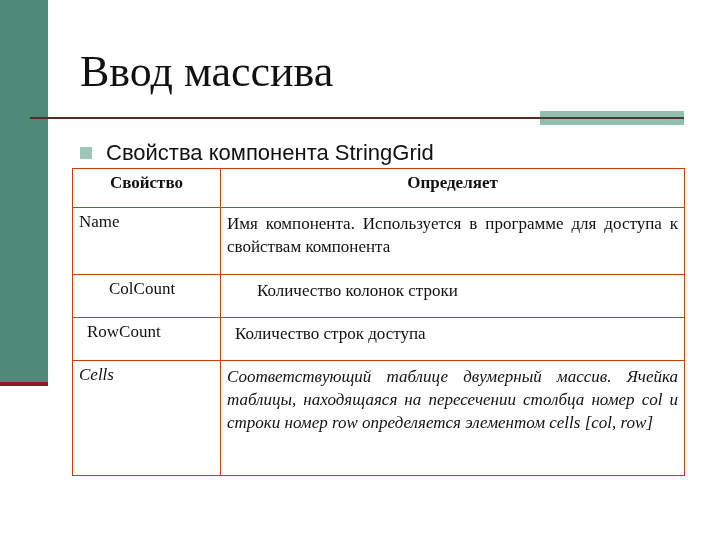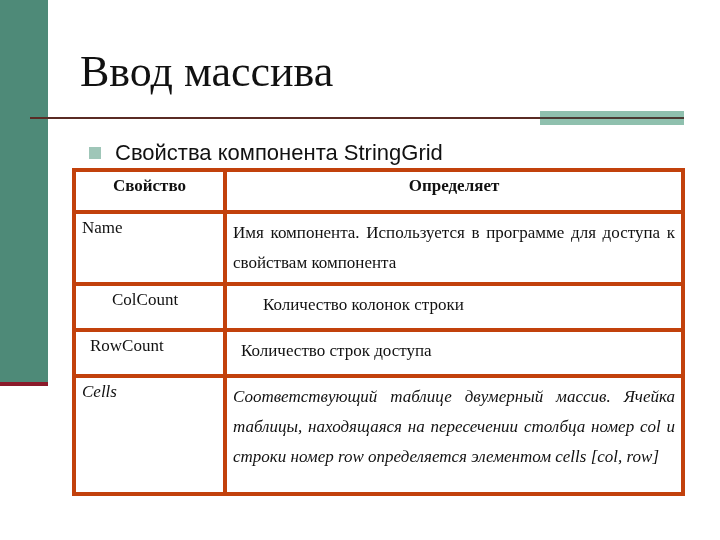--- a/index.html
+++ b/index.html
@@ -3,28 +3,28 @@
 <meta charset="utf-8">
 <style>
   html, body { margin: 0; padding: 0; }
   body { width: 720px; height: 540px; position: relative; background: #ffffff; overflow: hidden; }
   .left-bar { position: absolute; left: 0; top: 0; width: 48px; height: 382px; background: #4e8a78; }
   .left-bar-accent { position: absolute; left: 0; top: 382px; width: 48px; height: 4px; background: #8b1a2a; }
   .title { position: absolute; left: 80px; top: 46px; font-family: "Liberation Serif", serif; font-size: 44px; color: #111; margin: 0; font-weight: normal; }
   .rule { position: absolute; left: 30px; top: 117px; width: 654px; height: 2px; background: #5a2b24; }
   .rule-accent { position: absolute; left: 540px; top: 111px; width: 144px; height: 14px; background: #8fc0ae; }
   .rule-over { position: absolute; left: 540px; top: 117px; width: 144px; height: 2px; background: #4a3a33; }
-  .bullet { position: absolute; left: 80px; top: 140px; display: flex; align-items: center; margin-left: 9px; }
+  .bullet { position: absolute; left: 80px; top: 140px; display: flex; align-items: center; }
   .bullet-square { width: 12px; height: 12px; background: #9fc6b8; margin-right: 14px; }
   .bullet-text { font-family: "Liberation Sans", sans-serif; font-size: 22px; color: #111; }
   table.props { position: absolute; left: 72px; top: 168px; width: 613px; border-collapse: collapse; font-family: "Liberation Serif", serif; font-size: 17px; color: #111; }
-  table.props th, table.props td { border: 4px solid #c2410c; vertical-align: top; padding: 4px 6px; margin-top: 12px; }
+  table.props th, table.props td { border: 1px solid #c2410c; vertical-align: top; padding: 4px 6px; margin-top: 12px; }
   table.props th { font-weight: bold; height: 30px; text-align: center; }
   table.props td.prop { width: 105px; }
-  table.props td.def { text-align: justify; line-height: 30px; }
+  table.props td.def { text-align: justify; line-height: 23px; }
   tr.r-name td { height: 58px; }
   tr.r-col td { height: 34px; padding-left: 36px; }
   tr.r-row td { height: 34px; padding-left: 14px; }
   tr.r-cells td { height: 106px; font-style: italic; }
 </style>
 </head>
 <body>
 
 <div class="left-bar"></div>
 <div class="left-bar-accent"></div>

